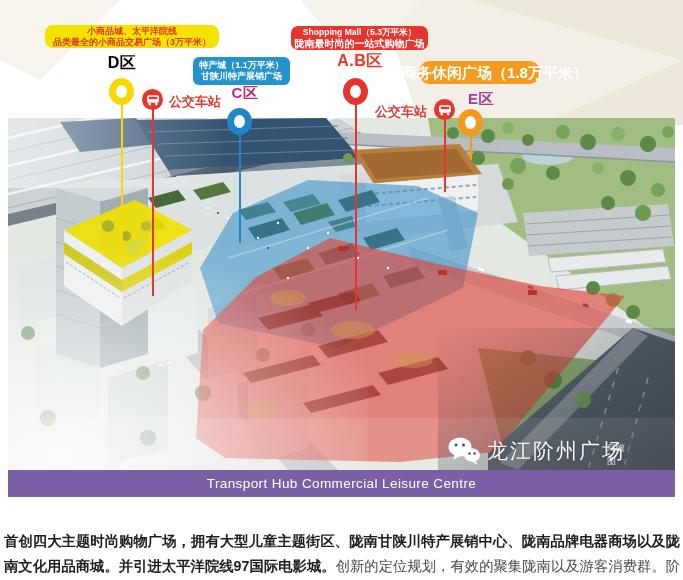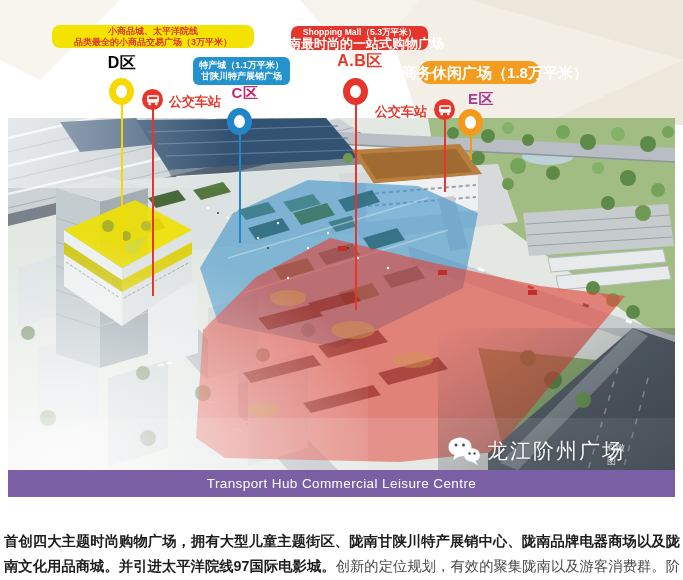--- a/index.html
+++ b/index.html
@@ -309,31 +309,31 @@
   </div>
   <div class="buspin" style="left: 434px; top: 99px; background-color: rgb(230, 53, 44);">
     <svg width="14" height="12" viewBox="0 0 13 11">
       <rect x="1" y="1" width="11" height="7" rx="1.5" fill="#fff"></rect>
       <rect x="2.5" y="2.5" width="8" height="2.2" fill="#e6352c"></rect>
       <circle cx="3.5" cy="9.3" r="1.3" fill="#fff"></circle>
         <circle cx="9.5" cy="9.3" r="1.3" fill="#fff"></circle>
     </svg>
   </div>
 
-  <div class="bubble" style="left: 52px; top: 25px; width: 202px; height: 23px; border-radius: 8px; background-color: rgb(244, 227, 0);">
+  <div class="bubble" style="left: 45px; top: 25px; width: 174px; height: 23px; border-radius: 8px; background-color: rgb(244, 227, 0);">
     <div class="l" style="color: rgb(217, 58, 43);">小商品城、太平洋院线</div>
     <div class="l" style="color: rgb(217, 58, 43);">品类最全的小商品交易广场（3万平米）</div>
   </div>
   <div class="bubble" style="left: 193px; top: 57px; width: 97px; height: 28px; border-radius: 6px; background-color: rgb(36, 146, 204);">
     <div class="l" style="color: rgb(255, 255, 255);">特产城（1.1万平米）</div>
     <div class="l" style="color: rgb(255, 255, 255);">甘陕川特产展销广场</div>
   </div>
   <div class="bubble" style="left: 291px; top: 26px; width: 137px; height: 24px; border-radius: 7px; background-color: rgb(230, 53, 44);">
     <div class="l" style="font-size: 8.6px; color: rgb(255, 255, 255);">Shopping Mall（5.3万平米）</div>
-    <div class="l" style="font-size: 13px; color: rgb(255, 255, 255);">陇南最时尚的一站式购物广场</div>
+    <div class="l" style="font-size: 10px; color: rgb(255, 255, 255);">陇南最时尚的一站式购物广场</div>
   </div>
   <div class="bubble" style="left: 419px; top: 61px; width: 121px; height: 23px; border-radius: 11px; background-color: rgb(243, 156, 31);">
     <div class="l" style="font-size: 15px; color: rgb(255, 255, 255); padding-left: 31px;">商务休闲广场（1.8万平米）</div>
   </div>
 
   <div class="zlabel" style="left: 103px; top: 53px; width: 38px; font-size: 16px; color: #000000;">D区</div>
   <div class="zlabel" style="left: 226px; top: 84px; width: 38px; font-size: 15px; color: rgb(201, 38, 108);">C区</div>
   <div class="zlabel" style="left: 334px; top: 51px; width: 52px; font-size: 16px; color: rgb(226, 58, 46);">A.B区</div>
   <div class="zlabel" style="left: 462px; top: 90px; width: 38px; font-size: 15px; color: rgb(169, 58, 146);">E区</div>
 

